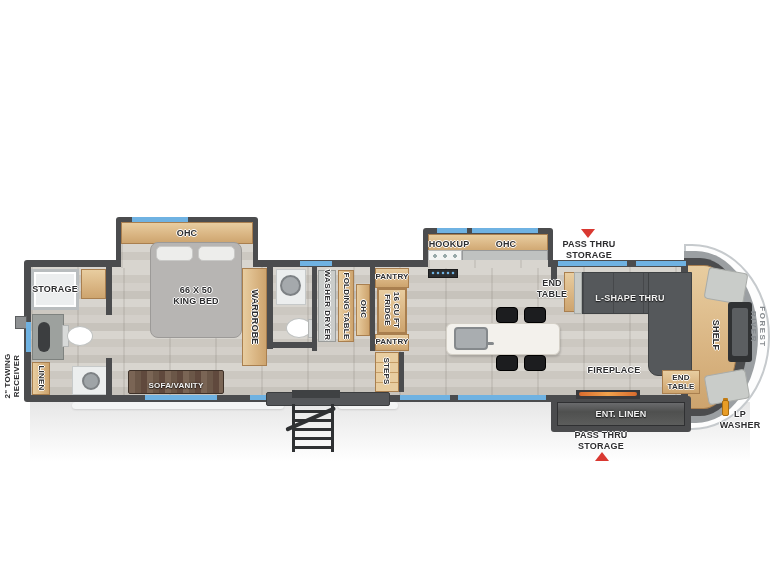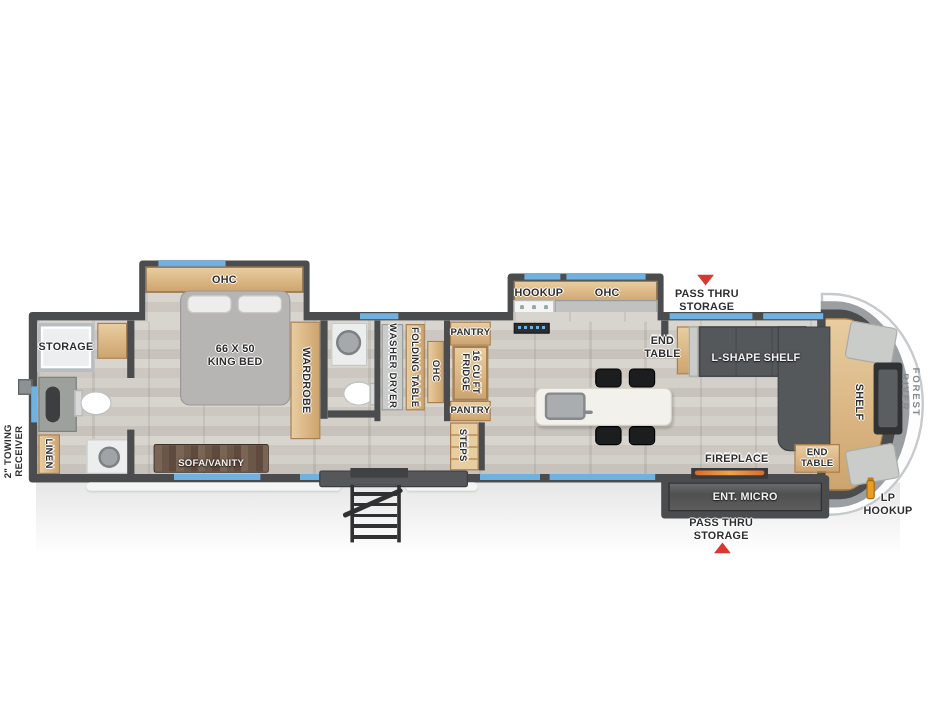--- a/index.html
+++ b/index.html
@@ -72,21 +72,21 @@
                          radial-gradient(circle 2px at 24px 10px,#9aa 90%,transparent);"></div>
   <div class="abs" style="left:462px;top:204px;width:86px;height:18px;z-index:4;background:#bfc2c1;border:1px solid #97999a;"></div>
   <div class="win" style="left:437px;top:182px;width:30px;height:5px;"></div>
   <div class="win" style="left:472px;top:182px;width:66px;height:5px;"></div>
   <div class="lbl" style="left:449px;top:198px;">HOOKUP</div>
   <div class="lbl" style="left:506px;top:198px;">OHC</div>
 
   <div class="abs" style="left:551px;top:350px;width:140px;height:36px;background:#4b4c4e;border-radius:3px;z-index:3;"></div>
   <div class="abs" style="left:557px;top:356px;width:128px;height:24px;z-index:4;border:1px solid #2f3032;
               background:linear-gradient(180deg,#6a6b6d,#4f504f 40%,#5c5d5c);"></div>
-  <div class="lbl wlbl" style="left:621px;top:368px;">ENT. MICRO</div>
+  <div class="lbl wlbl" style="left:621px;top:368px;">ENT. LINEN</div>
 
   <div class="abs" style="left:24px;top:214px;width:664px;height:142px;background:#4b4c4e;border-radius:3px;z-index:4;"></div>
   <div class="abs floor" style="left:31px;top:221px;width:650px;height:128px;z-index:4;"></div>
 
   <div class="abs floor" style="left:121px;top:214px;width:132px;height:8px;z-index:5;"></div>
   <div class="abs floor" style="left:428px;top:214px;width:120px;height:8px;z-index:5;"></div>
 
   <div class="abs" style="left:15px;top:270px;width:12px;height:13px;background:#8e9193;border:1px solid #5c5e60;z-index:5;"></div>
   <div class="win" style="left:26px;top:276px;width:5px;height:30px;"></div>
 
@@ -166,28 +166,28 @@
   <div class="wall" style="left:551px;top:221px;width:6px;height:14px;"></div>
   <div class="abs wood" style="left:564px;top:226px;width:18px;height:40px;z-index:6;"></div>
   <div class="abs seam" style="left:582px;top:226px;width:90px;height:42px;z-index:6;background-color:#55585b;
               background-size:30px 100%;border:1px solid #3f4244;"></div>
   <div class="abs" style="left:648px;top:226px;width:44px;height:104px;z-index:6;background:#55585b;
               border:1px solid #3f4244;border-radius:0 0 0 10px;"></div>
   <div class="abs" style="left:574px;top:226px;width:8px;height:42px;z-index:6;background:#c9ccc9;border:1px solid #a9aca9;"></div>
   <div class="abs wood" style="left:662px;top:324px;width:38px;height:24px;z-index:6;"></div>
   <div class="lbl" style="left:552px;top:243px;">END
 TABLE</div>
-  <div class="lbl wlbl" style="left:630px;top:252px;">L-SHAPE SHELF</div>
+  <div class="lbl wlbl" style="left:630px;top:252px;">L-SHAPE THRU</div>
   <div class="lbl sm" style="left:681px;top:336px;">END
 TABLE</div>
 
   <div class="abs" style="left:576px;top:344px;width:64px;height:9px;z-index:6;background:#3a3a3c;"></div>
   <div class="abs" style="left:579px;top:346px;width:58px;height:4px;z-index:6;
               background:linear-gradient(90deg,#d96b2e,#f0a24c 50%,#d96b2e);border-radius:2px;"></div>
-  <div class="lbl" style="left:614px;top:336px;">FIREPLACE</div>
+  <div class="lbl" style="left:614px;top:324px;">FIREPLACE</div>
 
   <div class="win" style="left:300px;top:215px;width:32px;height:5px;"></div>
   <div class="win" style="left:558px;top:215px;width:69px;height:5px;"></div>
   <div class="win" style="left:636px;top:215px;width:50px;height:5px;"></div>
   <div class="win" style="left:145px;top:349px;width:72px;height:5px;"></div>
   <div class="win" style="left:250px;top:349px;width:20px;height:5px;"></div>
   <div class="win" style="left:400px;top:349px;width:50px;height:5px;"></div>
   <div class="win" style="left:458px;top:349px;width:88px;height:5px;"></div>
 
   <div class="abs" style="left:266px;top:346px;width:124px;height:14px;z-index:20;background:#55575a;
@@ -211,15 +211,15 @@
 STORAGE</div>
 
   <div class="lbl" style="left:601px;top:395px;">PASS THRU
 STORAGE</div>
   <div class="tri up" style="left:595px;top:406px;"></div>
 
   <div class="abs" style="left:722px;top:354px;width:7px;height:16px;z-index:30;background:#e89d27;
               border:1px solid #a86c12;border-radius:2px;
               box-shadow:0 -3px 0 -1px #c27c14;"></div>
   <div class="lbl" style="left:740px;top:374px;">LP
-HOOKUP</div>
+WASHER</div>
 
 </div>
 
 </body></html>

